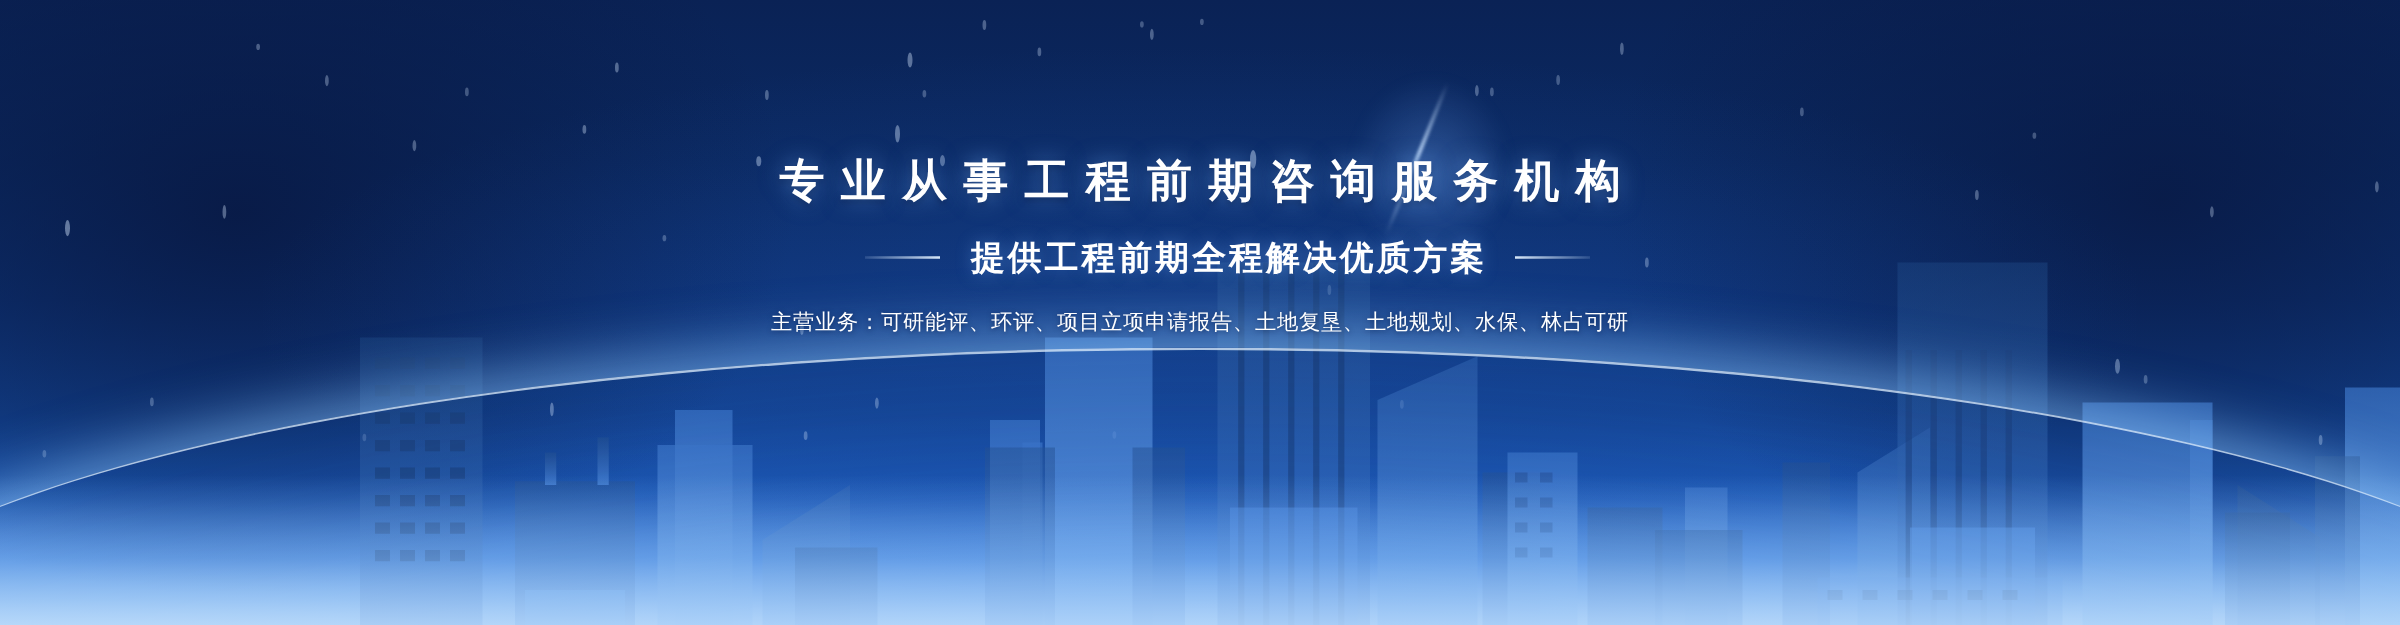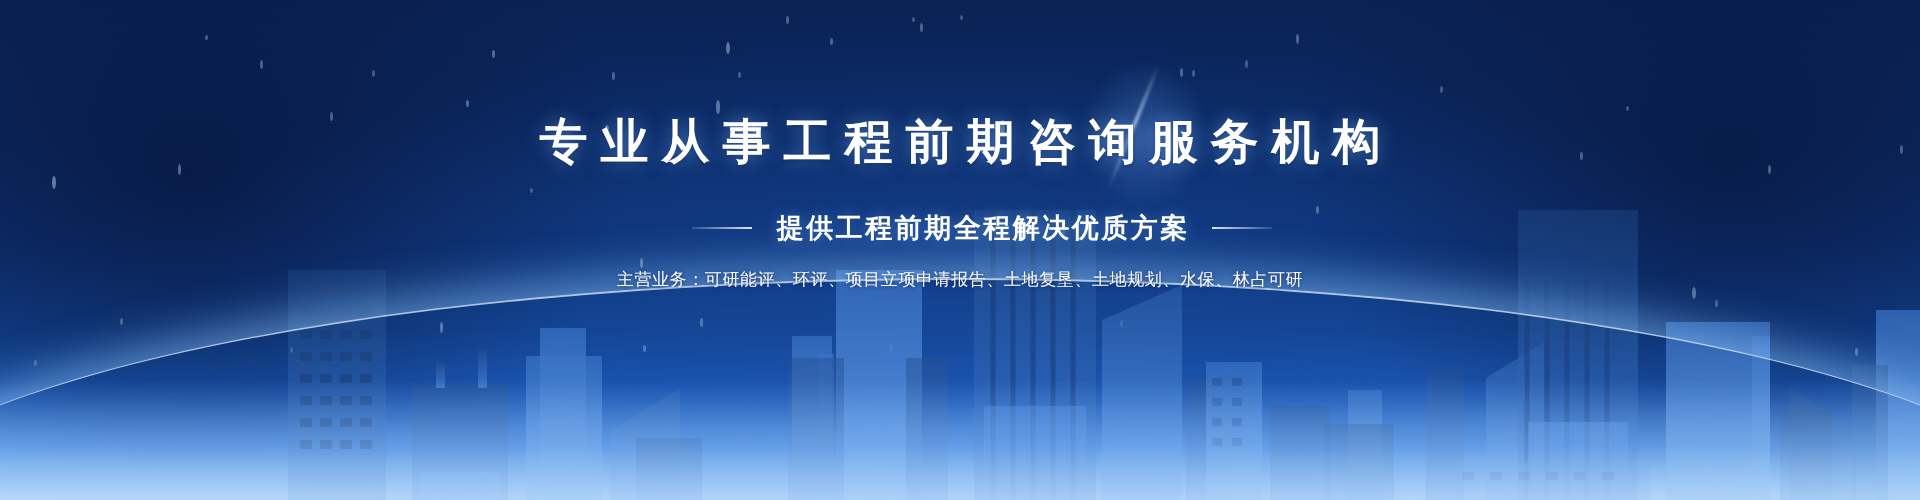--- a/index.html
+++ b/index.html
@@ -116,37 +116,37 @@
 
   
   .content {
     position: absolute;
     left: 0; top: 0;
     width: 100%;
     text-align: center;
     z-index: 20;
   }
   .headline {
-    margin: 6px;
+    margin: 16px;
     padding-top: 108px;
-    font-size: 48px;
+    font-size: 36px;
     font-weight: bold;
     color: #ffffff;
     letter-spacing: 13px;
     text-indent: 13px;
     line-height: 1.18;
     text-shadow: 0 0 18px rgba(120,180,255,.55), 0 2px 5px rgba(0,20,60,.55);
     white-space: nowrap;
   }
   .subline {
     display: flex;
     align-items: center;
     justify-content: center;
     gap: 22px;
-    margin-top: 39px;
+    margin-top: 22px;
     padding-left: 44px;
   }
   .dash {
     display: block;
     width: 60px; height: 2px;
     background: linear-gradient(to right, rgba(200,225,255,.15), rgba(225,240,255,.95));
   }
   .dash.right {
     background: linear-gradient(to left, rgba(200,225,255,.15), rgba(225,240,255,.95));
   }

